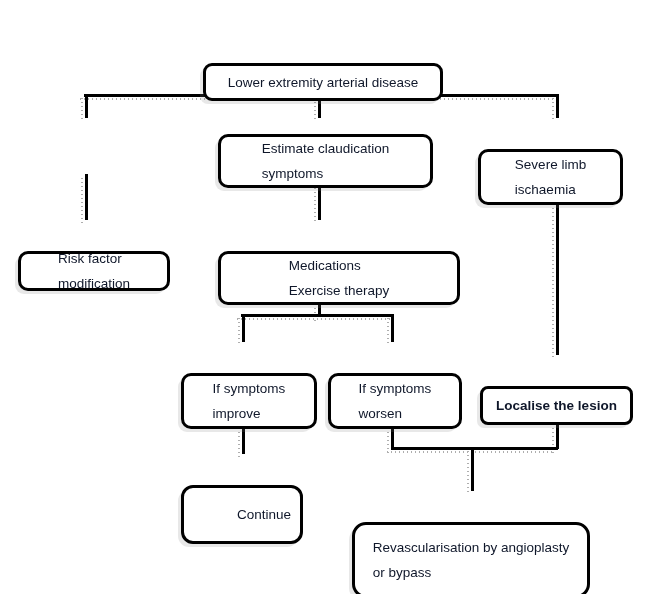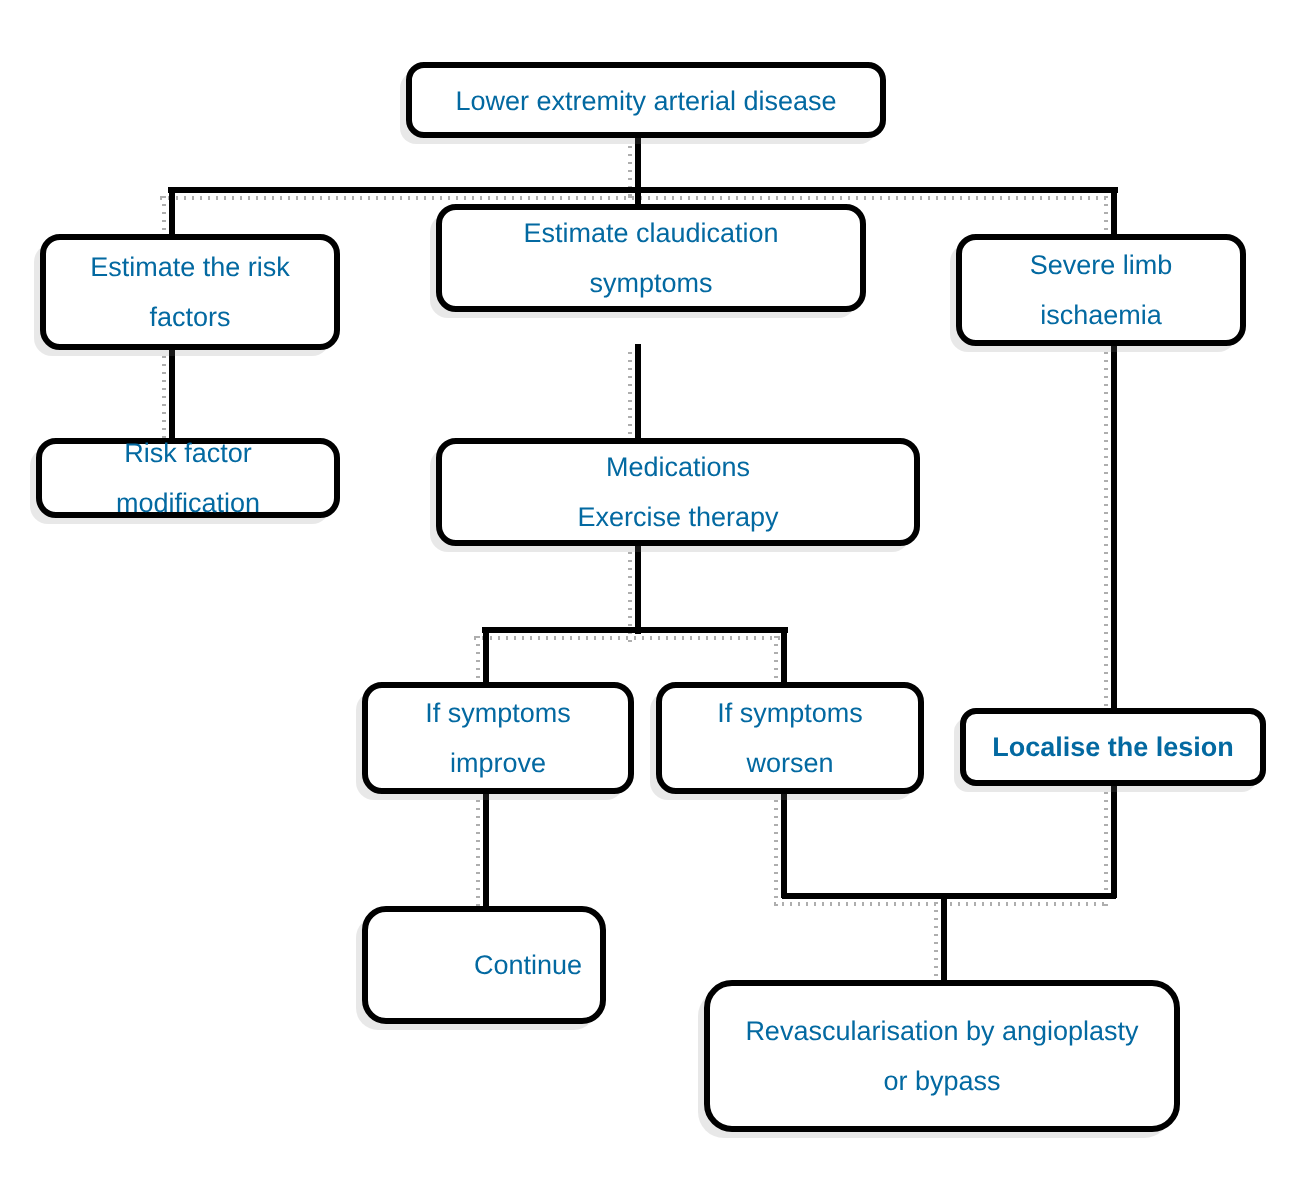--- a/index.html
+++ b/index.html
@@ -24,27 +24,27 @@
   }
   .node {
     position: absolute;
     box-sizing: border-box;
     background: #ffffff;
     border: 3px solid #000000;
     border-radius: 10px;
     display: flex;
     align-items: center;
     justify-content: center;
-    text-align: center;
     font-size: 13.5px;
     line-height: 25px;
-    color: #0369a1;
+    color: #0f172a;
     white-space: pre-line;
     box-shadow: -4px 4px 0 -1px rgba(130,130,130,0.18);
     z-index: 2;
+    margin-top: 32px;
   }
   
   .n-root            { left: 203px; top: 31px;  width: 240px; height: 38px;  border-radius: 9px; }
   .n-estimate-risk   { left: 20px;  top: 117px; width: 150px; height: 58px; }
   .n-claudication    { left: 218px; top: 102px; width: 215px; height: 54px; }
   .n-severe-limb     { left: 478px; top: 117px; width: 145px; height: 56px; }
   .n-risk-mod        { left: 18px;  top: 219px; width: 152px; height: 40px; }
   .n-medications     { left: 218px; top: 219px; width: 242px; height: 54px; }
   .n-if-improve      { left: 181px; top: 341px; width: 136px; height: 56px; }
   .n-if-worsen       { left: 328px; top: 341px; width: 134px; height: 56px; }
@@ -91,24 +91,20 @@
       </g>
     </defs>
     <use href="#wires" transform="translate(-4,4)" stroke="#9a9a9a" stroke-width="2" stroke-dasharray="1 3" opacity="0.8"></use>
     <use href="#wires" stroke="#000000" stroke-width="3"></use>
   </svg>
 
   <div class="node n-root">
     <span>Lower extremity arterial disease</span>
   </div>
 
-  <div class="node n-estimate-risk">
-    <span>Estimate the risk
-factors</span>
-  </div>
 
   <div class="node n-claudication">
     <span>Estimate claudication
 symptoms</span>
   </div>
 
   <div class="node n-severe-limb">
     <span>Severe limb
 ischaemia</span>
   </div>

